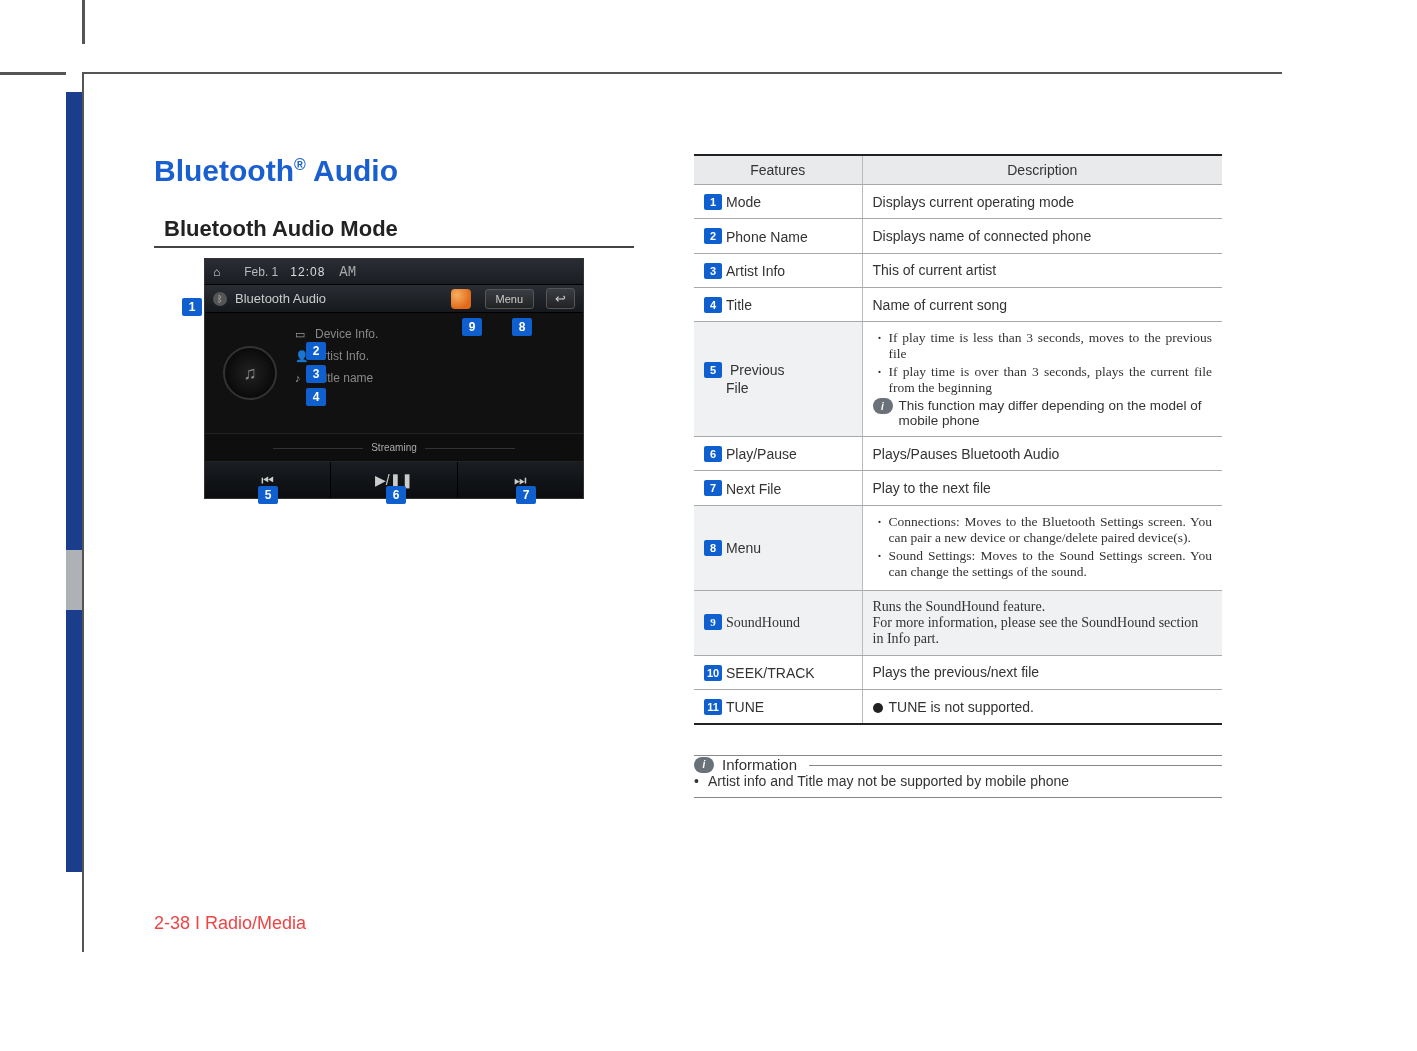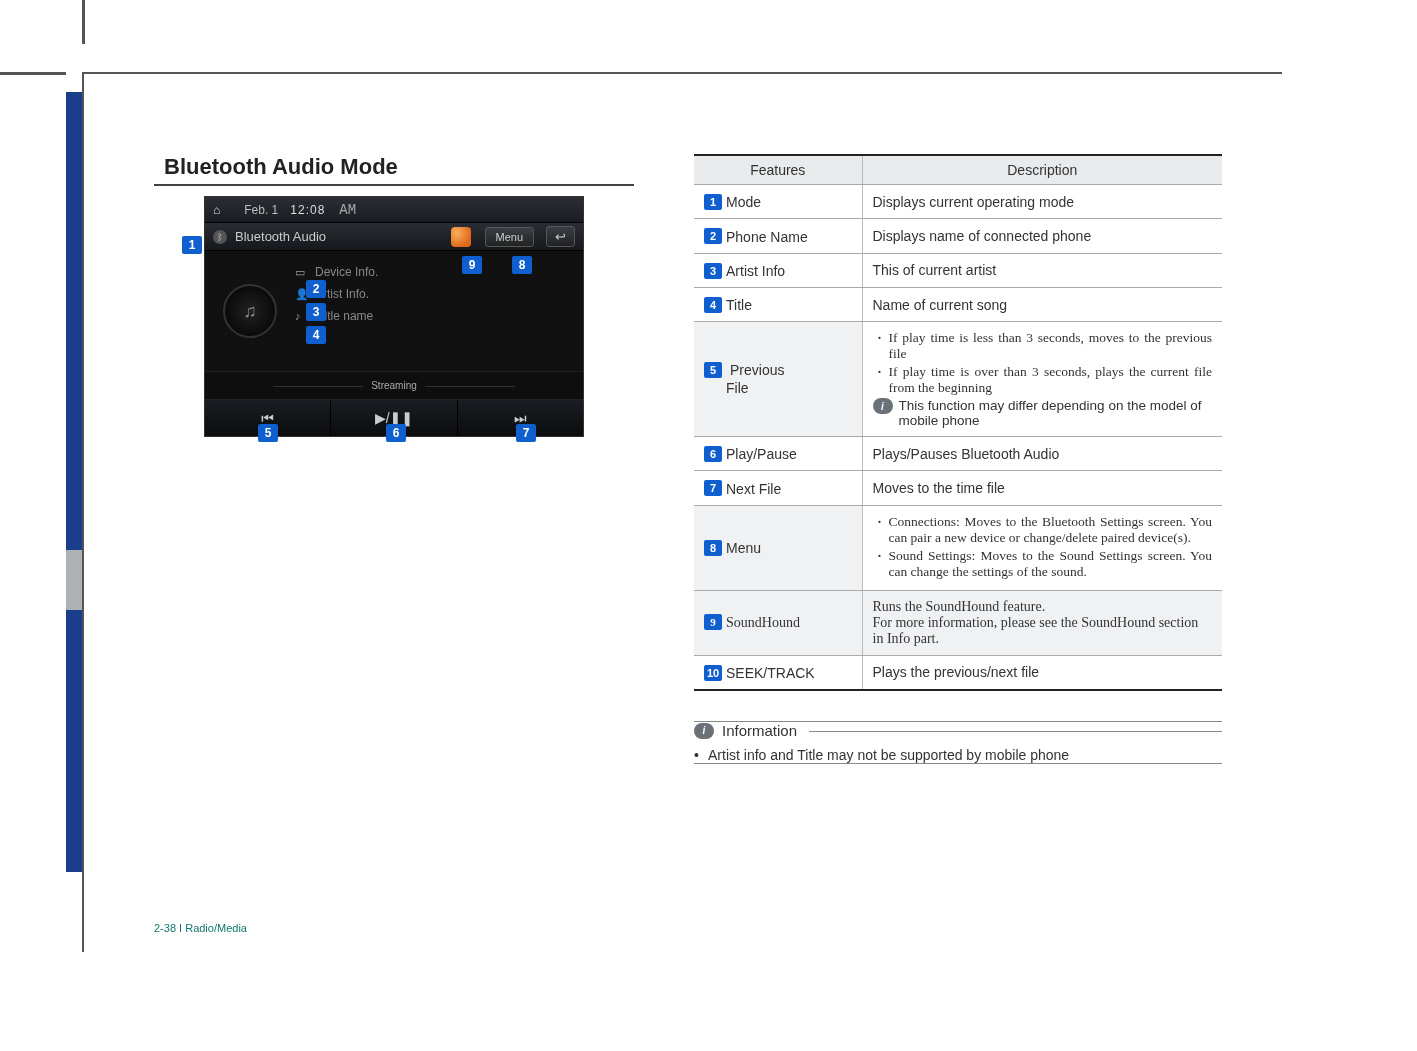--- a/index.html
+++ b/index.html
@@ -261,48 +261,51 @@
     position:relative;
   }
   .info-head-line {
     position:absolute; left:0; right:0; top:50%; height:1px; background:#888;
   }
   .info-head-inner {
     background:#fff; position:relative; display:flex;align-items:center;gap:8px;
     padding-right:12px;
   }
   .info-head .label { font-weight:normal; color:#333; font-size:15px; }
-  .info-bullets { margin-top:8px; border-bottom:1px solid #888; }
+  .info-bullets { border-bottom:1px solid #888; padding-bottom:8px;}
   .info-bullets li {
     list-style:none; position:relative; padding-left:14px; font-size:14px; color:#333;
   }
   .info-bullets li::before {
     content:"•"; position:absolute; left:0; top:0; color:#333;
   }
 
   .page-num {
     position:absolute;
     left: 70px;
     bottom: 18px;
-    font-size: 11px;
-    color:#0f766e;
+    font-size: 18px;
+    color:#ef4444;
   }
 </style>
 </head>
 <body>
 
 <div class="crop-left"></div>
 <div class="crop-top"></div>
 <div class="blue-tab"></div>
 <div class="grey-tab"></div>
 
 <div class="page">
   <div class="columns">
 
     <div class="col-left">
+      <h1 class="title">
+        <span>Bluetooth</span><sup>®</sup><span> Audio</span>
+      </h1>
       <h2 class="section">Bluetooth Audio Mode</h2>
 
       <div class="shot-wrap">
 
         <span class="callout" style="left:28px; top:40px;">1</span>
         <span class="callout" style="left:152px; top:84px;">2</span>
         <span class="callout" style="left:152px; top:107px;">3</span>
         <span class="callout" style="left:152px; top:130px;">4</span>
         <span class="callout" style="left:104px; top:228px;">5</span>
         <span class="callout" style="left:232px; top:228px;">6</span>
@@ -396,41 +399,47 @@
                 <span>This function may differ depending on the model of mobile phone</span>
               </div>
             </td>
           </tr>
           <tr>
             <td><span class="num">6</span><span class="feat-label">Play/Pause</span></td>
             <td class="desc">Plays/Pauses Bluetooth Audio</td>
           </tr>
           <tr>
             <td><span class="num">7</span><span class="feat-label">Next File</span></td>
-            <td class="desc">Moves to the time file</td>
+            <td class="desc">Play to the next file</td>
           </tr>
           <tr class="shade">
             <td><span class="num">8</span><span class="feat-label">Menu</span></td>
             <td class="desc">
               <ul>
                 <li>Connections: Moves to the Bluetooth Settings screen. You can pair a new device or change/delete paired device(s).</li>
                 <li>Sound Settings: Moves to the Sound Settings screen. You can change the settings of the sound.</li>
               </ul>
             </td>
           </tr>
           <tr class="shade-all">
             <td><span class="num">9</span><span class="feat-label">SoundHound</span></td>
             <td class="desc">
               <div>Runs the SoundHound feature.</div>
               <div>For more information, please see the SoundHound section in Info part.</div>
             </td>
           </tr>
           <tr>
             <td><span class="num">10</span><span class="feat-label">SEEK/TRACK</span></td>
             <td class="desc">Plays the previous/next file</td>
+          </tr>
+          <tr>
+            <td><span class="num">11</span><span class="feat-label">TUNE</span></td>
+            <td class="desc">
+              <span class="dot-black"></span><span>TUNE is not supported.</span>
+            </td>
           </tr>
         </tbody>
       </table>
 
       <div class="info-block">
         <div class="info-head">
           <div class="info-head-line"></div>
           <div class="info-head-inner">
             <span class="ibadge">i</span>
             <span class="label">Information</span>

